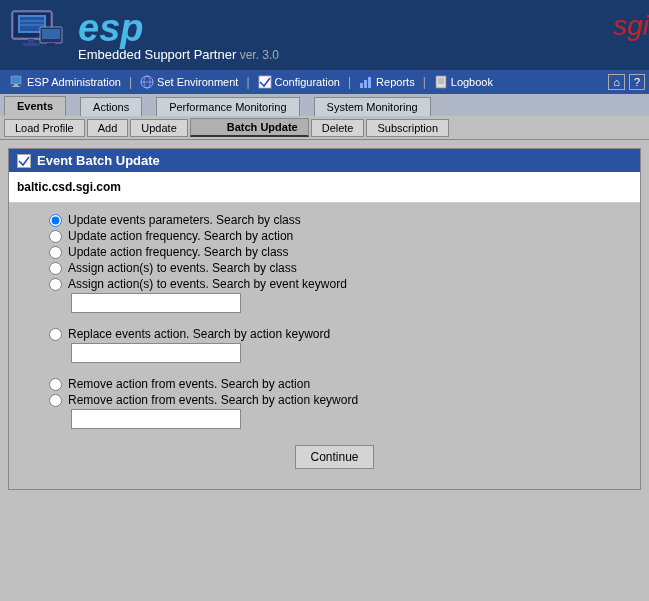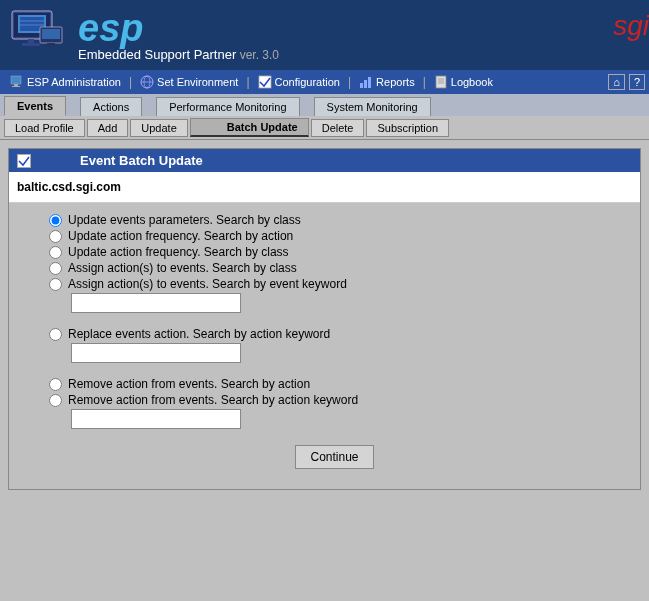--- a/index.html
+++ b/index.html
@@ -30,21 +30,21 @@
     .sub-tab { padding: 2px 10px; font-size: 11px; cursor: pointer; border: 1px solid #888; background: #d4d4d4; color: #000; }
     .sub-tab.active { background: #b0b0b0; font-weight: bold; border-bottom: 2px solid #333; padding-left: 36px; }
 
     
     .main-content { background: #c0c0c0; padding: 8px; }
 
     
     .form-container { background: white; border: 1px solid #888; }
     .form-header { background: #2a52a0; display: flex; align-items: center; gap: 6px; padding: 4px 8px; }
     .form-header-checkbox { width: 14px; height: 14px; background: white; border: 1px solid #aaa; display: flex; align-items: center; justify-content: center; }
-    .form-header-title { color: white; font-size: 13px; font-weight: bold; margin-left: 43px; }
+    .form-header-title { color: white; font-size: 13px; font-weight: bold; }
     .form-hostname { padding: 8px 8px; font-size: 12px; font-weight: bold; background: white; border-bottom: 1px solid #ccc; }
 
     
     .form-body { background: #c0c0c0; padding: 10px 20px 20px 40px; }
     .radio-item { display: flex; align-items: center; gap: 6px; margin-bottom: 2px; }
     .radio-item input[type="radio"] { margin: 0; }
     .radio-label { font-size: 12px; }
     .text-input { display: block; width: 170px; height: 20px; border: 1px solid #888; background: white; margin-left: 22px; margin-bottom: 6px; margin-top: 2px; }
 
     .section-gap { height: 8px; }

